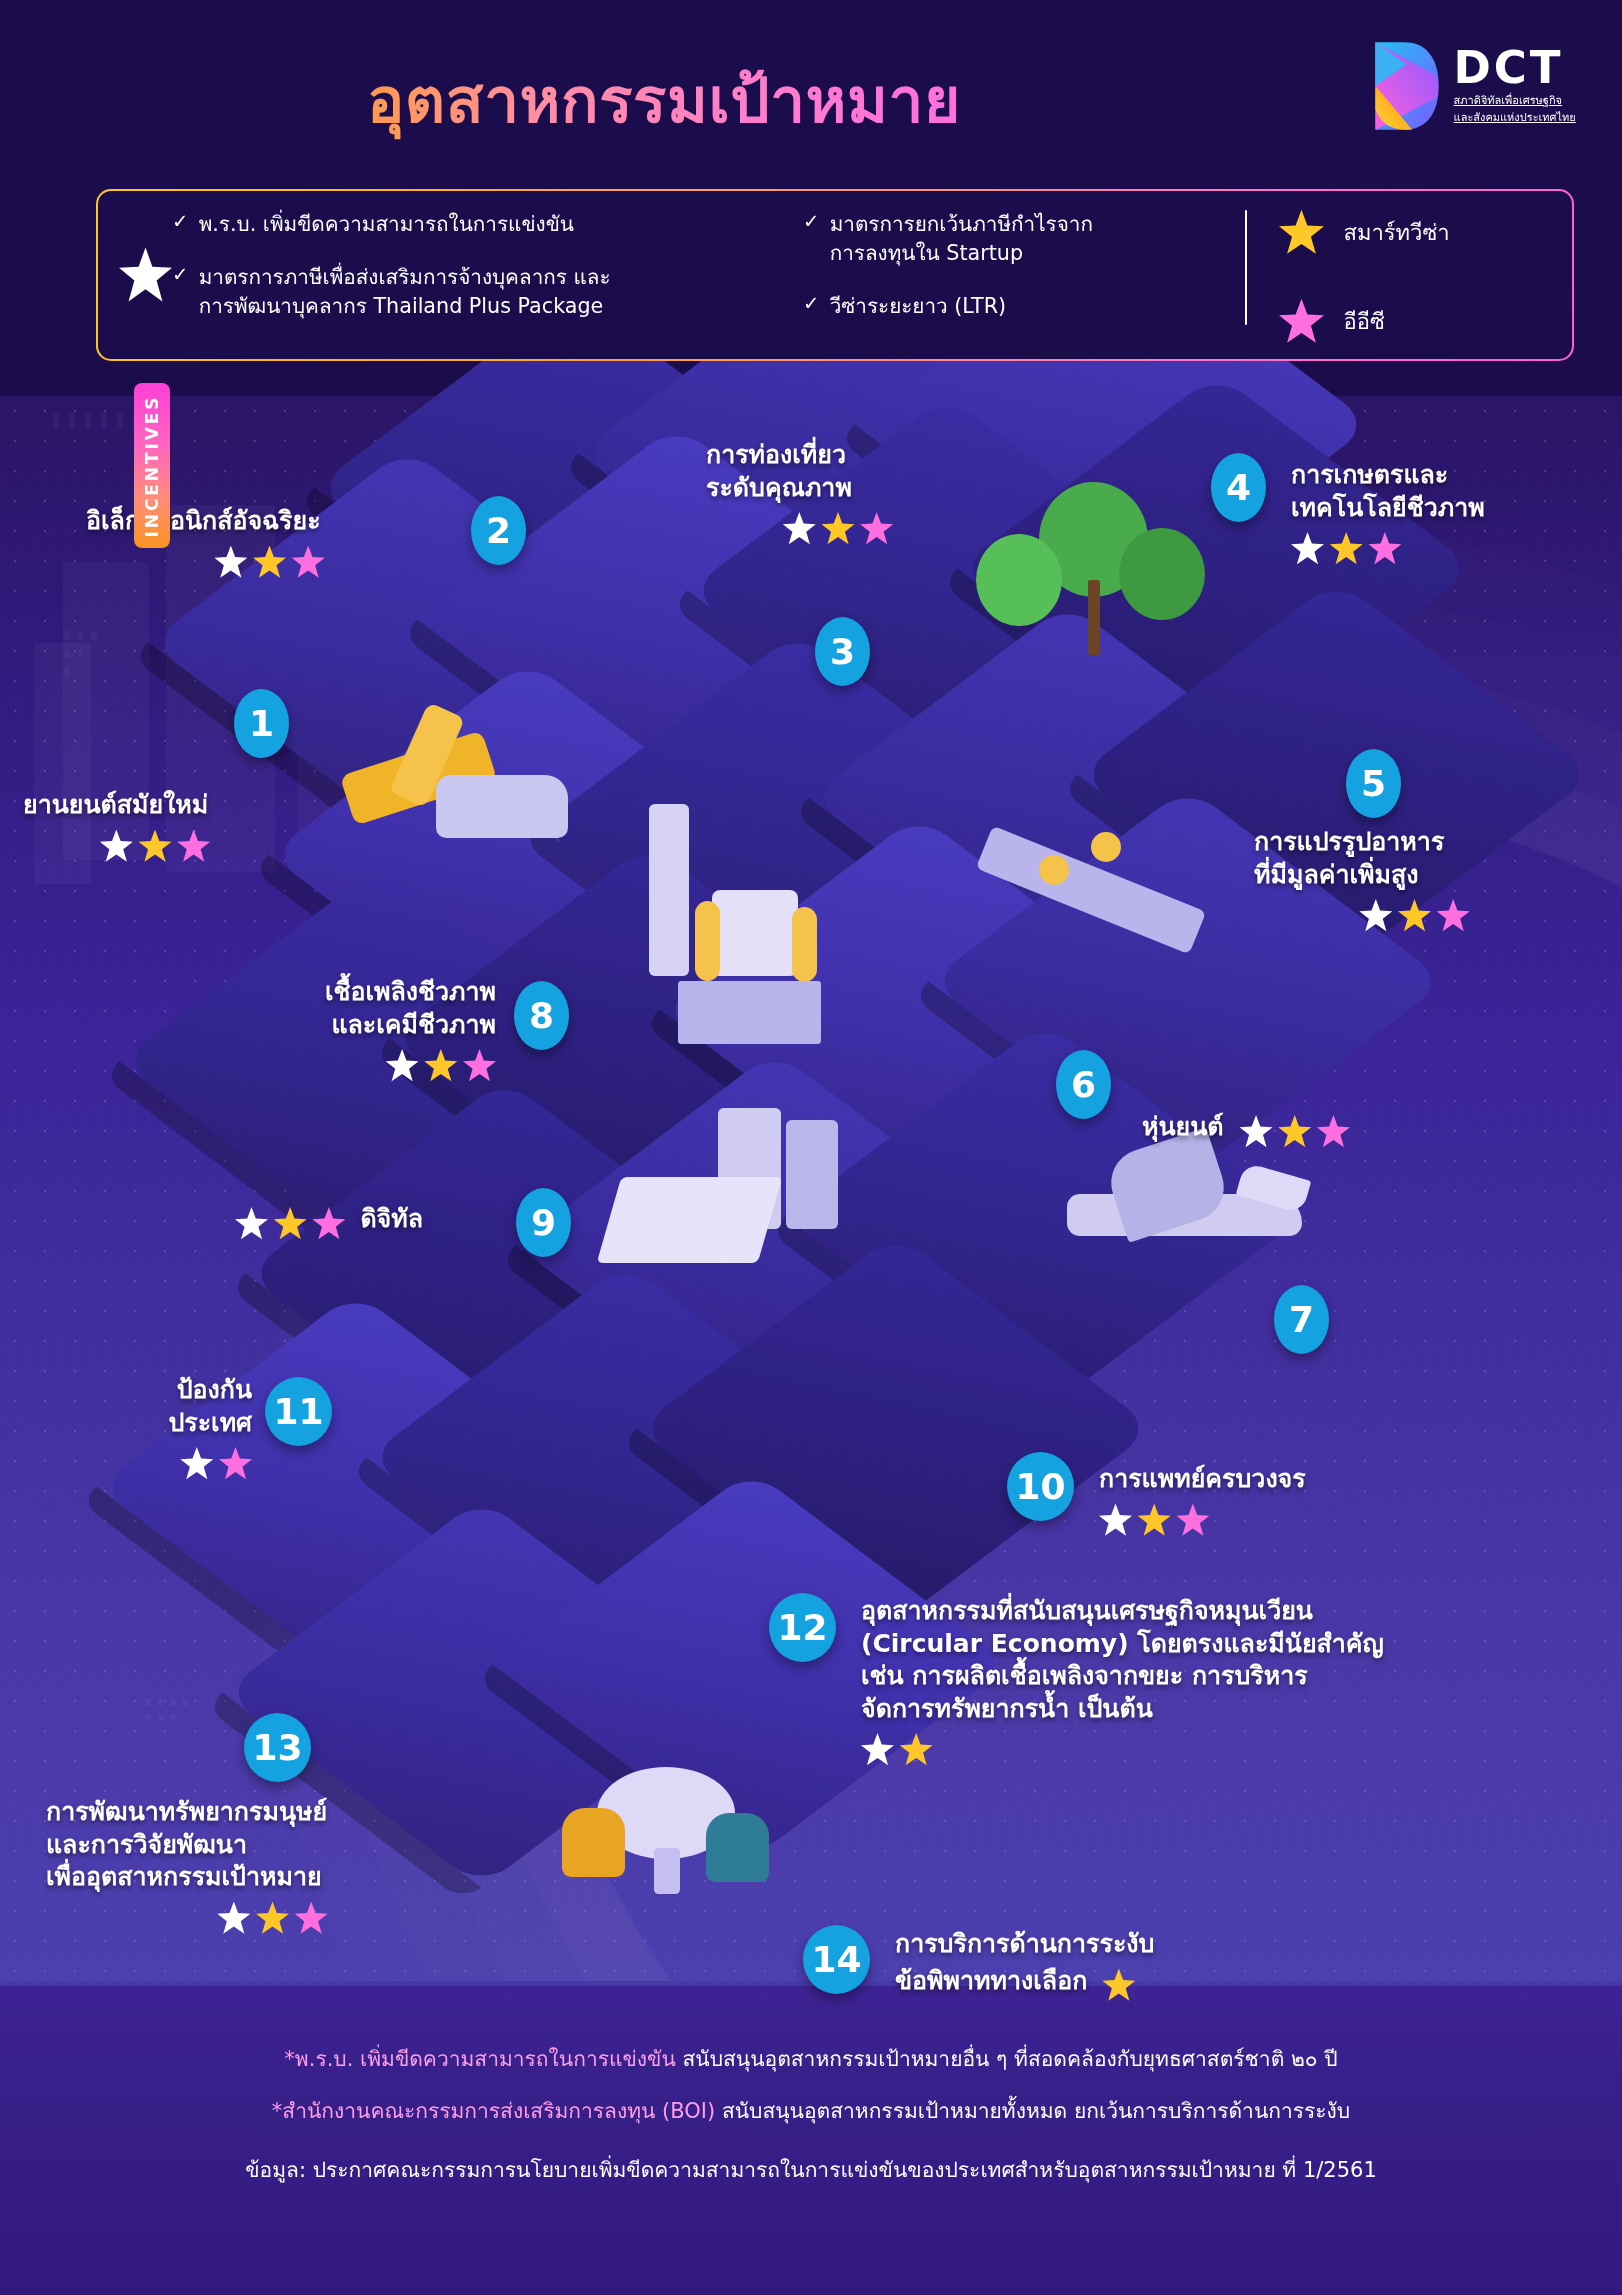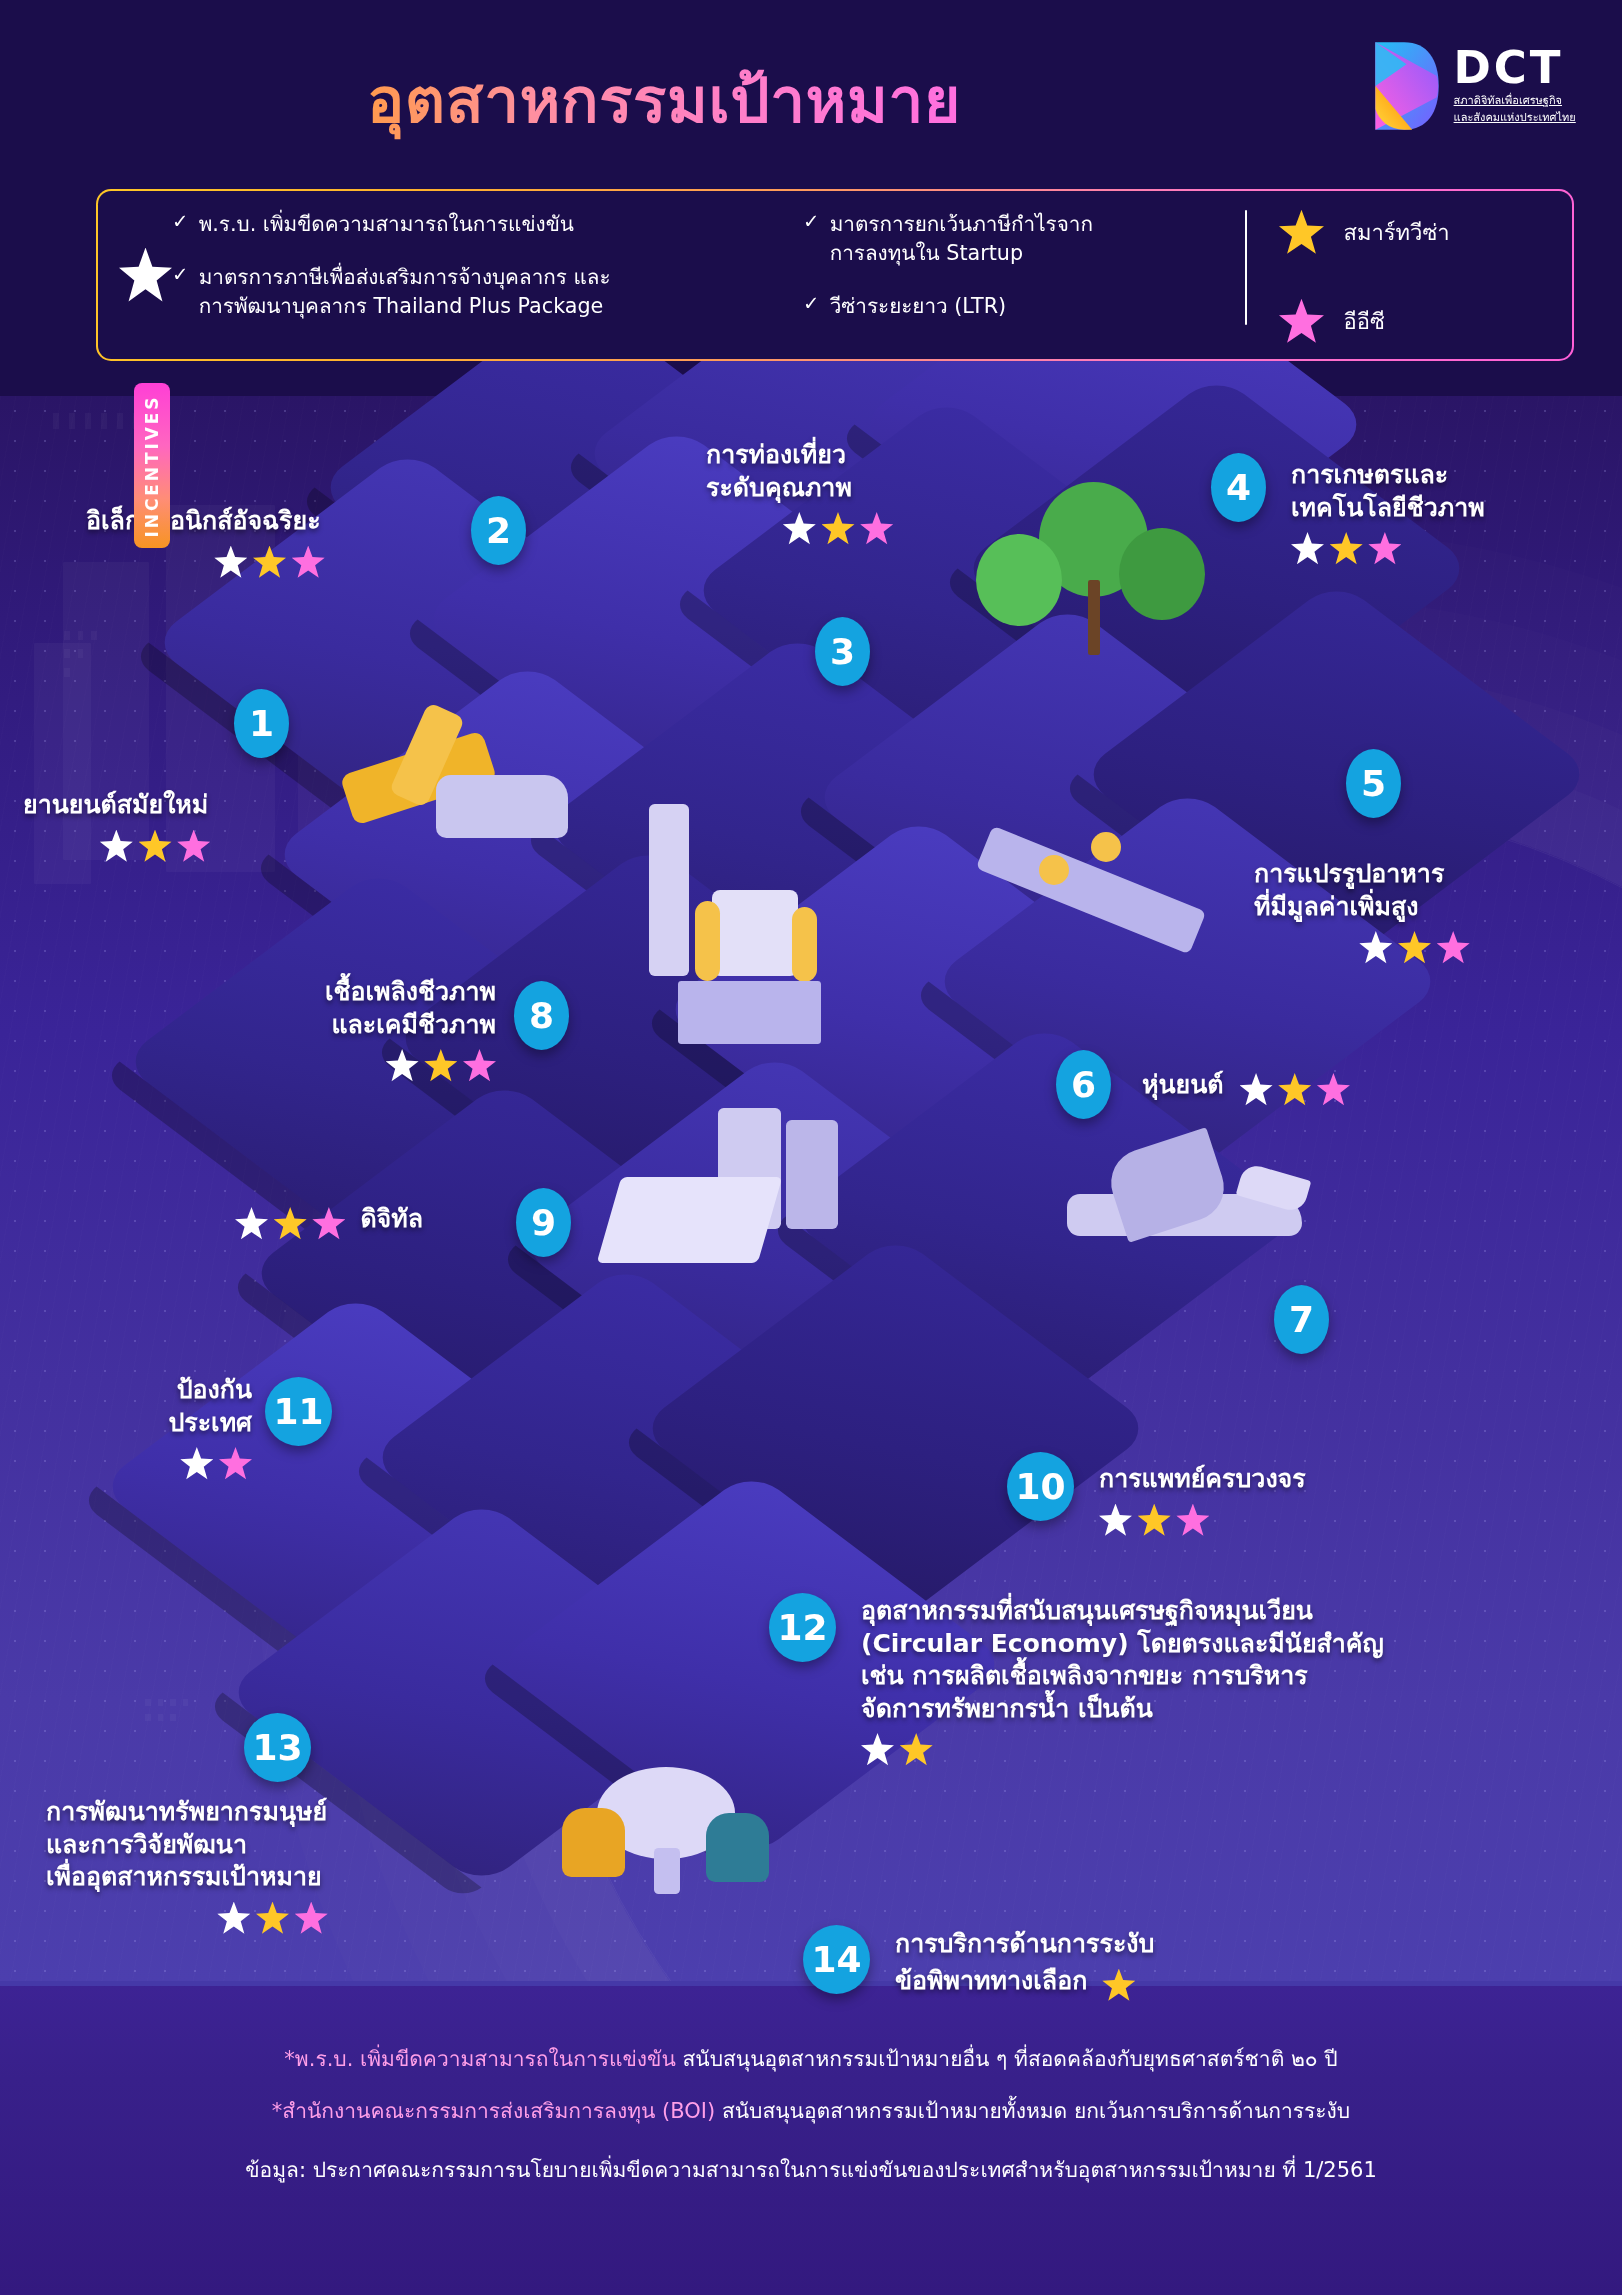--- a/index.html
+++ b/index.html
@@ -344,21 +344,21 @@
   <div class="blk ctr" style="left:23px;top:789px;width:264px;">
     <div class="lbl">ยานยนต์สมัยใหม่</div>
     <div class="stars">
       <span class="star w"></span>
       <span class="star y"></span>
       <span class="star p"></span>
     </div>
   </div>
 
   <div class="num" style="left:1346px;top:749px;">5</div>
-  <div class="blk ctr" style="left:1254px;top:826px;width:321px;margin-top:32px;">
+  <div class="blk ctr" style="left:1254px;top:826px;width:321px;">
     <div class="lbl">การแปรรูปอาหาร</div>
     <div class="lbl">ที่มีมูลค่าเพิ่มสูง</div>
     <div class="stars">
       <span class="star w"></span>
       <span class="star y"></span>
       <span class="star p"></span>
     </div>
   </div>
 
   <div class="blk rgt" style="left:215px;top:976px;width:281px;">
@@ -366,21 +366,21 @@
     <div class="lbl">และเคมีชีวภาพ</div>
     <div class="stars">
       <span class="star w"></span>
       <span class="star y"></span>
       <span class="star p"></span>
     </div>
   </div>
   <div class="num" style="left:514px;top:981px;">8</div>
 
   <div class="num" style="left:1056px;top:1050px;">6</div>
-  <div class="blk" style="left:1142px;top:1065px;width:298px;">
+  <div class="blk" style="left:1142px;top:1107px;width:298px;">
     <div style="display:flex;align-items:center;gap:16px;">
       <span class="lbl">หุ่นยนต์</span>
       <span class="stars">
         <span class="star w"></span>
         <span class="star y"></span>
         <span class="star p"></span>
       </span>
     </div>
   </div>
 

